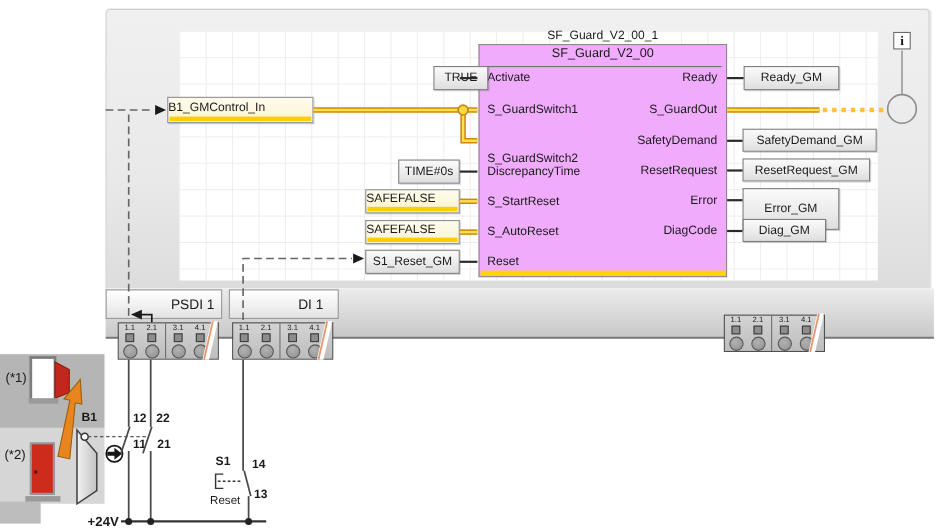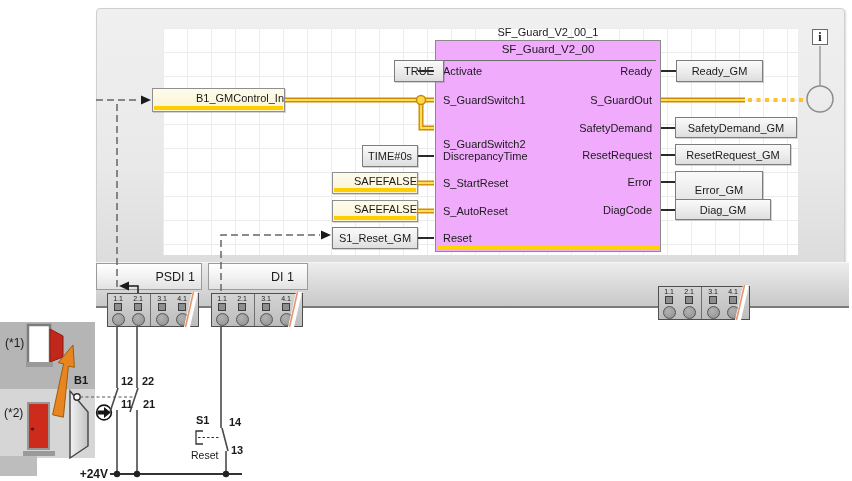--- a/index.html
+++ b/index.html
@@ -29,21 +29,21 @@
     background:linear-gradient(180deg,#fafafa 0%,#ececec 55%,#dedede 100%);
     border:1px solid #7d7d7d;
     display:flex; align-items:center; justify-content:center;
     font-size:11px; color:#1a1a1a;
     box-shadow:1px 1px 0 rgba(90,90,90,.25);
   }
   .ybox {
     position:absolute; box-sizing:border-box;
     background:linear-gradient(180deg,#fefbec 0%,#faf3d2 100%);
     border:1px solid #8f8f8f;
-    display:flex; align-items:center; justify-content:flex-end;
+    display:flex; align-items:center; justify-content:flex-start;
     font-size:11px; color:#1a1a1a; padding-bottom:4px;
     box-shadow:1px 1px 0 rgba(90,90,90,.25);
   }
   .ybox::after {
     content:""; position:absolute; left:1px; right:1px; bottom:1px; height:4px;
     background:#ffce00;
   }
   .fb-block {
     background:#f0abfc; border:1.5px solid #8a8a8a;
   }
@@ -234,21 +234,21 @@
   </div>
 <div class="vbox" style="left:675px; top:117px; width:122px; height:21px;">
     <span>SafetyDemand_GM</span>
   </div>
 <div class="vbox" style="left:675px; top:144px; width:116px; height:21px;">
     <span>ResetRequest_GM</span>
   </div>
 <div class="vbox" style="left:675px; top:171px; width:88px; height:38px;">
     <span>Error_GM</span>
   </div>
-<div class="vbox" style="left:675px; top:199px; width:96px; height:21px;">
+<div class="vbox" style="left:675px; top:199px; width:76px; height:21px;">
     <span>Diag_GM</span>
   </div>
 
 <div class="abs info-icon" style="left:812px; top:29px; width:16px; height:16px;">i</div>
 
 <div class="din bold" style="left:74px; top:374px; font-size:11px;">B1</div>
 <div class="din bold" style="left:121px; top:375px; font-size:11px;">12</div>
 <div class="din bold" style="left:142px; top:375px; font-size:11px;">22</div>
 <div class="din bold" style="left:121px; top:398px; font-size:11px;">11</div>
 <div class="din bold" style="left:143px; top:398px; font-size:11px;">21</div>

